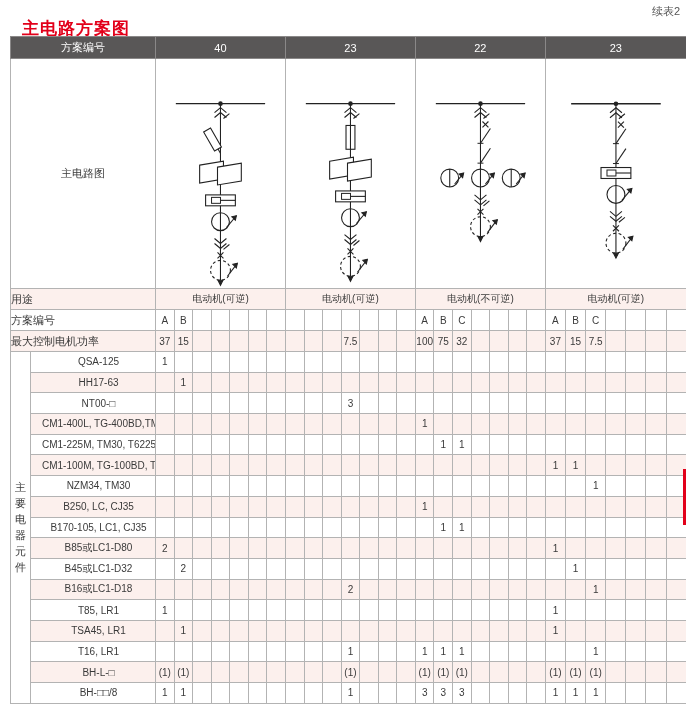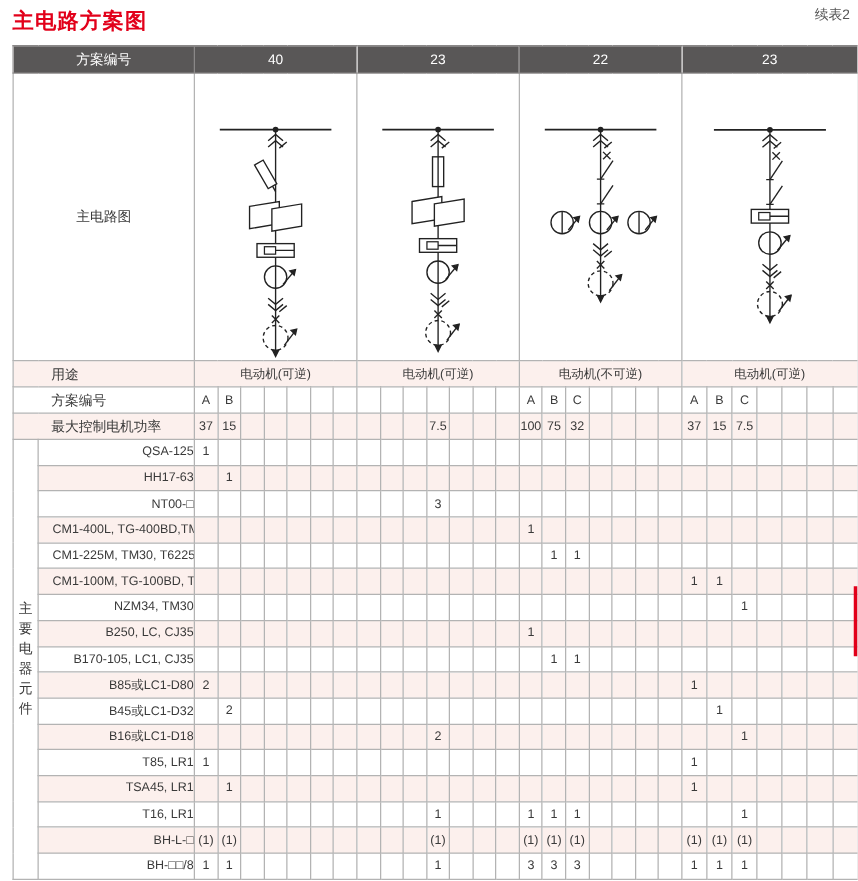--- a/index.html
+++ b/index.html
@@ -2,31 +2,31 @@
 <html style="--title-red: #e2001a; --header-bg: #595757; --header-text: #ffffff; --row-pink: #fcf0ed; --border: #b3b3b3; --text: #3a3a3a; --diagram-stroke: #222222; --edge-marker: #e2001a;"><head>
 <meta charset="utf-8">
 <style>
   :root{
     --title-red:#e2001a; --header-bg:#595757; --header-text:#ffffff;
     --row-pink:#fcf0ed; --border:#b3b3b3; --text:#3a3a3a; --diagram-stroke:#222222;
   }
   html,body{margin:0;padding:0;background:#fff;}
   body{width:686px;height:705px;position:relative;overflow:hidden;
        font-family:"Liberation Sans","DejaVu Sans",sans-serif;color:var(--text);}
-  .page-title{position:absolute;left:10px;top:5px;margin:0;font-size:17px;font-weight:bold;
+  .page-title{position:absolute;left:10px;top:5px;margin:12px;font-size:17px;font-weight:bold;
        color:var(--title-red);letter-spacing:1px;}
   .continuation{position:absolute;right:6px;top:4px;font-size:11px;color:#555;}
   table.main{position:absolute;left:10px;top:36px;width:676px;border-collapse:collapse;table-layout:fixed;border-radius:30px;}
   td,th{border:1px solid var(--border);padding:0;font-size:10px;text-align:center;
        vertical-align:middle;overflow:hidden;white-space:nowrap;font-weight:normal;}
   thead th{background:var(--header-bg);color:var(--header-text);font-size:11px;
        height:21px;border-color:#8a8888;}
   tr.pink td{background:var(--row-pink);}
-  td.lbl{text-align:left;padding-left:30px;font-size:11px;}
-  td.name{text-align:right;padding-left:11px;font-size:10px;}
+  td.lbl{text-align:left;font-size:11px;}
+  td.name{text-align:center;padding-left:11px;font-size:10px;}
   td.dia{height:229px;vertical-align:top;background:#fff;}
   td.dia svg{display:block;width:100%;height:229px;}
   tr.datarow{height:20.7px;}
   tr.midrow{height:21px;}
   td.vgroup{font-size:11px;line-height:16px;background:#fff;}
   .edge-marker{position:absolute;right:0;top:469px;width:3px;height:56px;background:var(--title-red);}
 </style>
 </head>
 <body>
 

